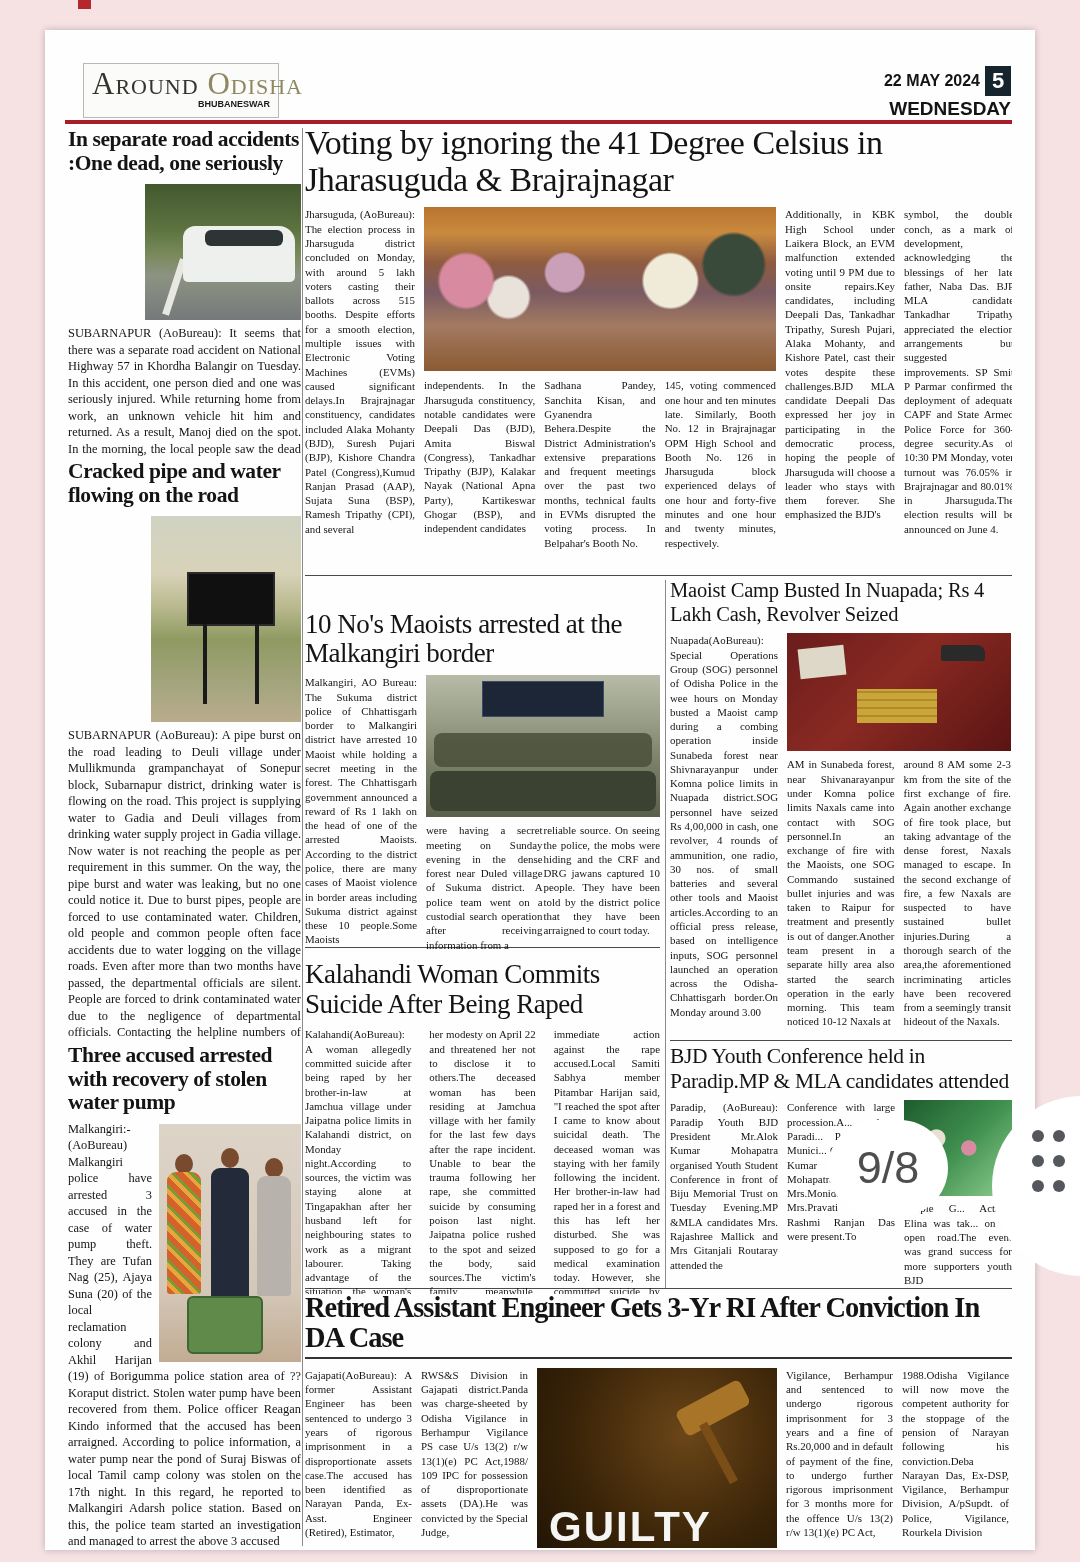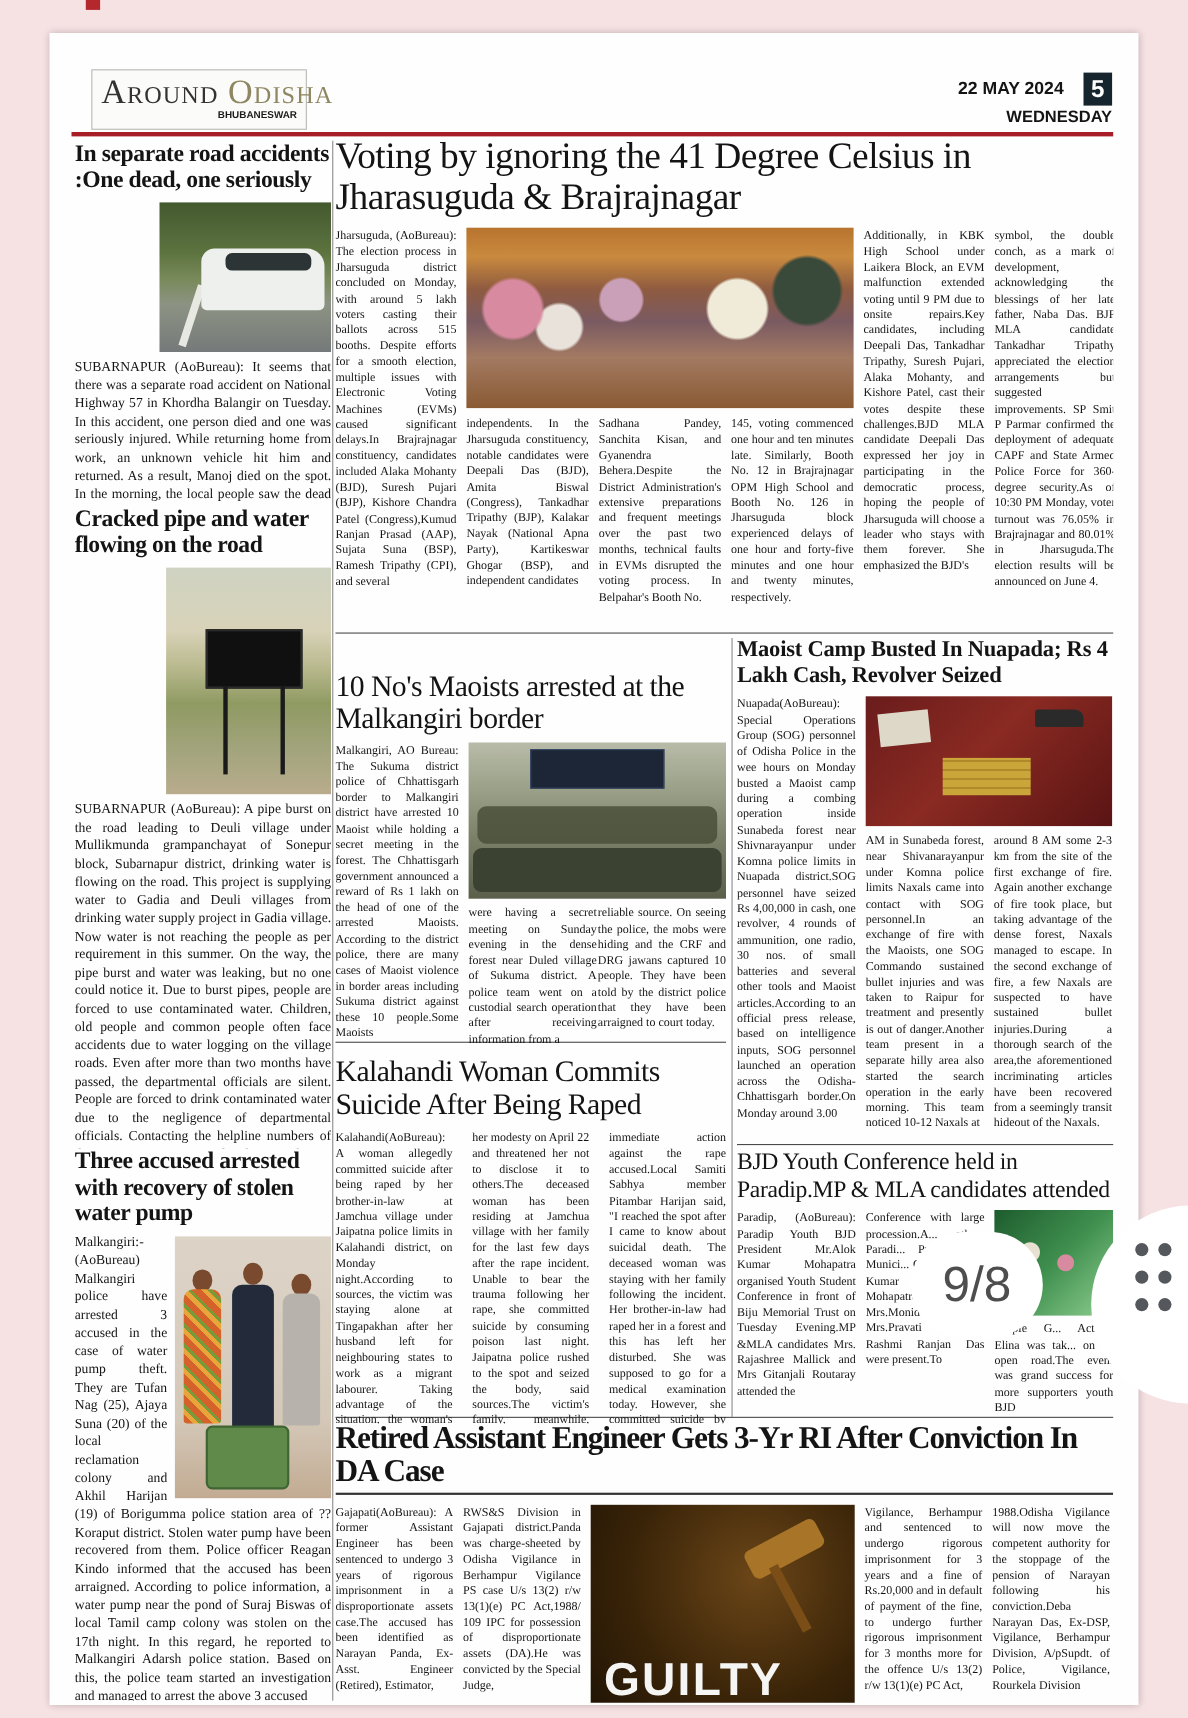--- a/index.html
+++ b/index.html
@@ -7,24 +7,24 @@
   .frame { position:relative; width:1080px; height:1562px; background:#f6e1e3; overflow:hidden; }
   .page { position:absolute; left:45px; top:30px; width:990px; height:1520px; background:#fefefe; box-shadow:0 0 7px rgba(0,0,0,.22); }
   .corner-mark { position:absolute; left:78px; top:0; width:13px; height:9px; background:#b3272d; }
 
   
   .logo-box { position:absolute; left:38px; top:33px; width:196px; height:55px; border:1px solid #b8b8b4; background:#fbfbf9; padding:2px 8px 3px; }
   .logo-line { font-variant:small-caps; font-size:31px; line-height:36px; letter-spacing:1px; color:#34332f; white-space:nowrap; }
   .logo-accent { color:#8f8762; }
   .logo-city { font-family:"Liberation Sans", sans-serif; font-weight:bold; font-size:9px; text-align:right; color:#1b1b1b; margin-top:-3px; }
   .dateblock { position:absolute; right:24px; top:36px; text-align:right; }
-  .date-row { display:flex; align-items:center; justify-content:space-between; gap:18px; }
+  .date-row { display:flex; align-items:center; justify-content:space-between; gap:5px; }
   .date { font-family:"Liberation Sans", sans-serif; font-weight:bold; font-size:16px; }
   .pagenum { width:26px; height:30px; background:#16242d; color:#fff; font-family:"Liberation Sans", sans-serif; font-weight:bold; font-size:22px; display:flex; align-items:center; justify-content:center; }
-  .day { font-family:"Liberation Sans", sans-serif; font-weight:bold; font-size:15px; margin-top:2px; }
+  .day { font-family:"Liberation Sans", sans-serif; font-weight:bold; font-size:19px; margin-top:2px; }
   .rule-red { position:absolute; left:20px; width:947px; top:90px; height:4px; background:#a81e28; }
 
   
   .hrule { position:absolute; height:1px; background:#4a4a4a; }
   .vrule { position:absolute; width:1px; background:#8a8a8a; }
 
   
   .leftcol { position:absolute; left:23px; top:98px; width:233px; }
   .l-art { overflow:hidden; }
   .l-head { font-weight:700; font-size:21.5px; line-height:1.1; letter-spacing:-0.4px; margin-bottom:6px; }
@@ -84,21 +84,21 @@
   .m-mid-cols .tcol { flex:1; }
 
   
   .kala { position:absolute; left:260px; top:930px; width:355px; height:334px; overflow:hidden; }
   .k-head { font-weight:400; font-size:27px; line-height:1.1; letter-spacing:-0.5px; }
   .k-cols { display:flex; gap:18px; margin-top:8px; }
   .k-cols .tcol { flex:1; }
 
   
   .nua { position:absolute; left:625px; top:548px; width:342px; height:460px; overflow:hidden; }
-  .n-head { font-weight:700; font-size:20.5px; line-height:1.18; letter-spacing:-0.2px; }
+  .n-head { font-weight:400; font-size:20.5px; line-height:1.18; letter-spacing:-0.2px; }
   .n-body { display:flex; gap:9px; margin-top:7px; }
   .n-mid { width:224px; flex:none; }
   .n-photo { width:224px; height:118px; margin-bottom:6px; background:linear-gradient(135deg,#6a1c1c 0%,#8a2a22 45%,#5a1414 100%); }
   .evidence-paper { position:absolute; left:12px; top:14px; width:46px; height:30px; background:#ddd8c8; transform:rotate(-6deg); }
   .evidence-gun { position:absolute; right:26px; top:12px; width:44px; height:16px; background:#2a2a2a; border-radius:3px 8px 2px 2px; }
   .evidence-cash { position:absolute; left:70px; top:56px; width:80px; height:34px; background:repeating-linear-gradient(0deg,#caa53a 0 6px,#b08a2a 6px 8px); }
   .n-mid-cols { display:flex; gap:9px; }
   .n-mid-cols .tcol { flex:1; }
 
   

